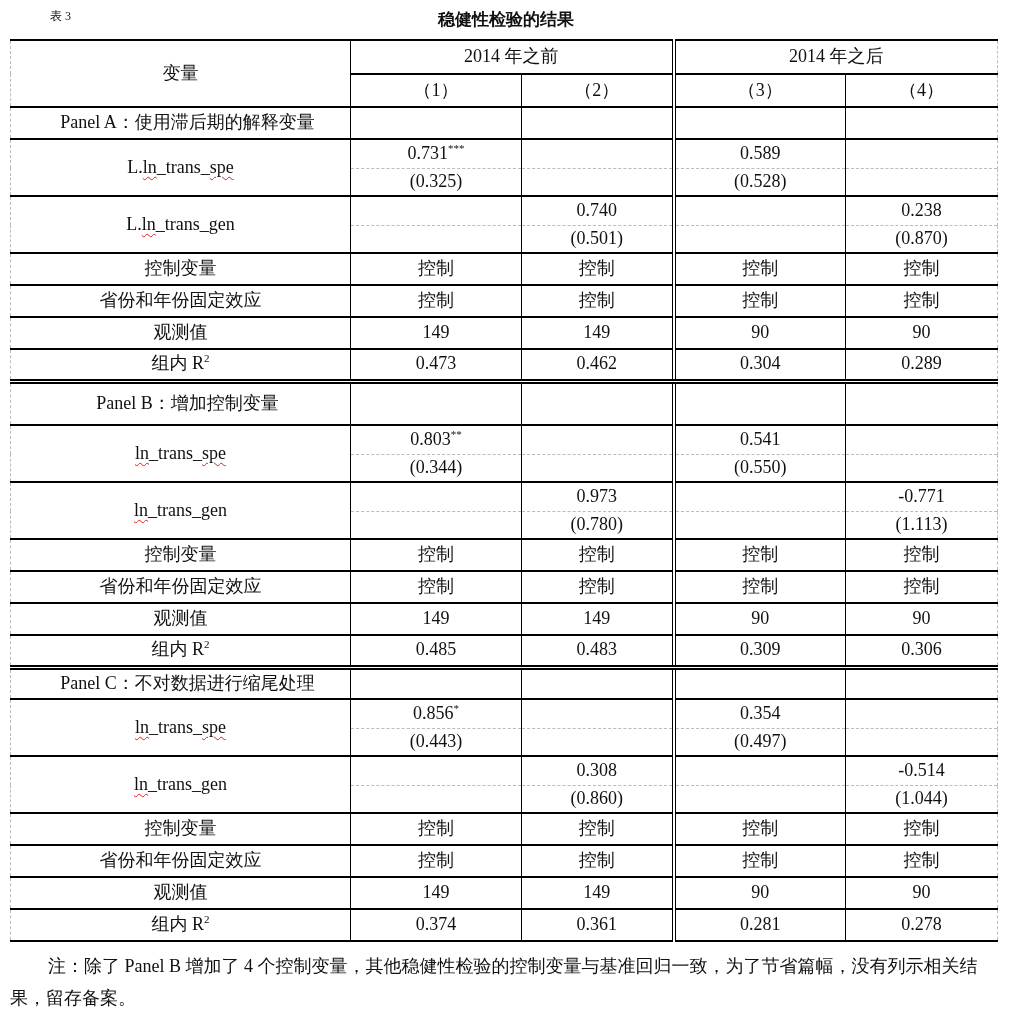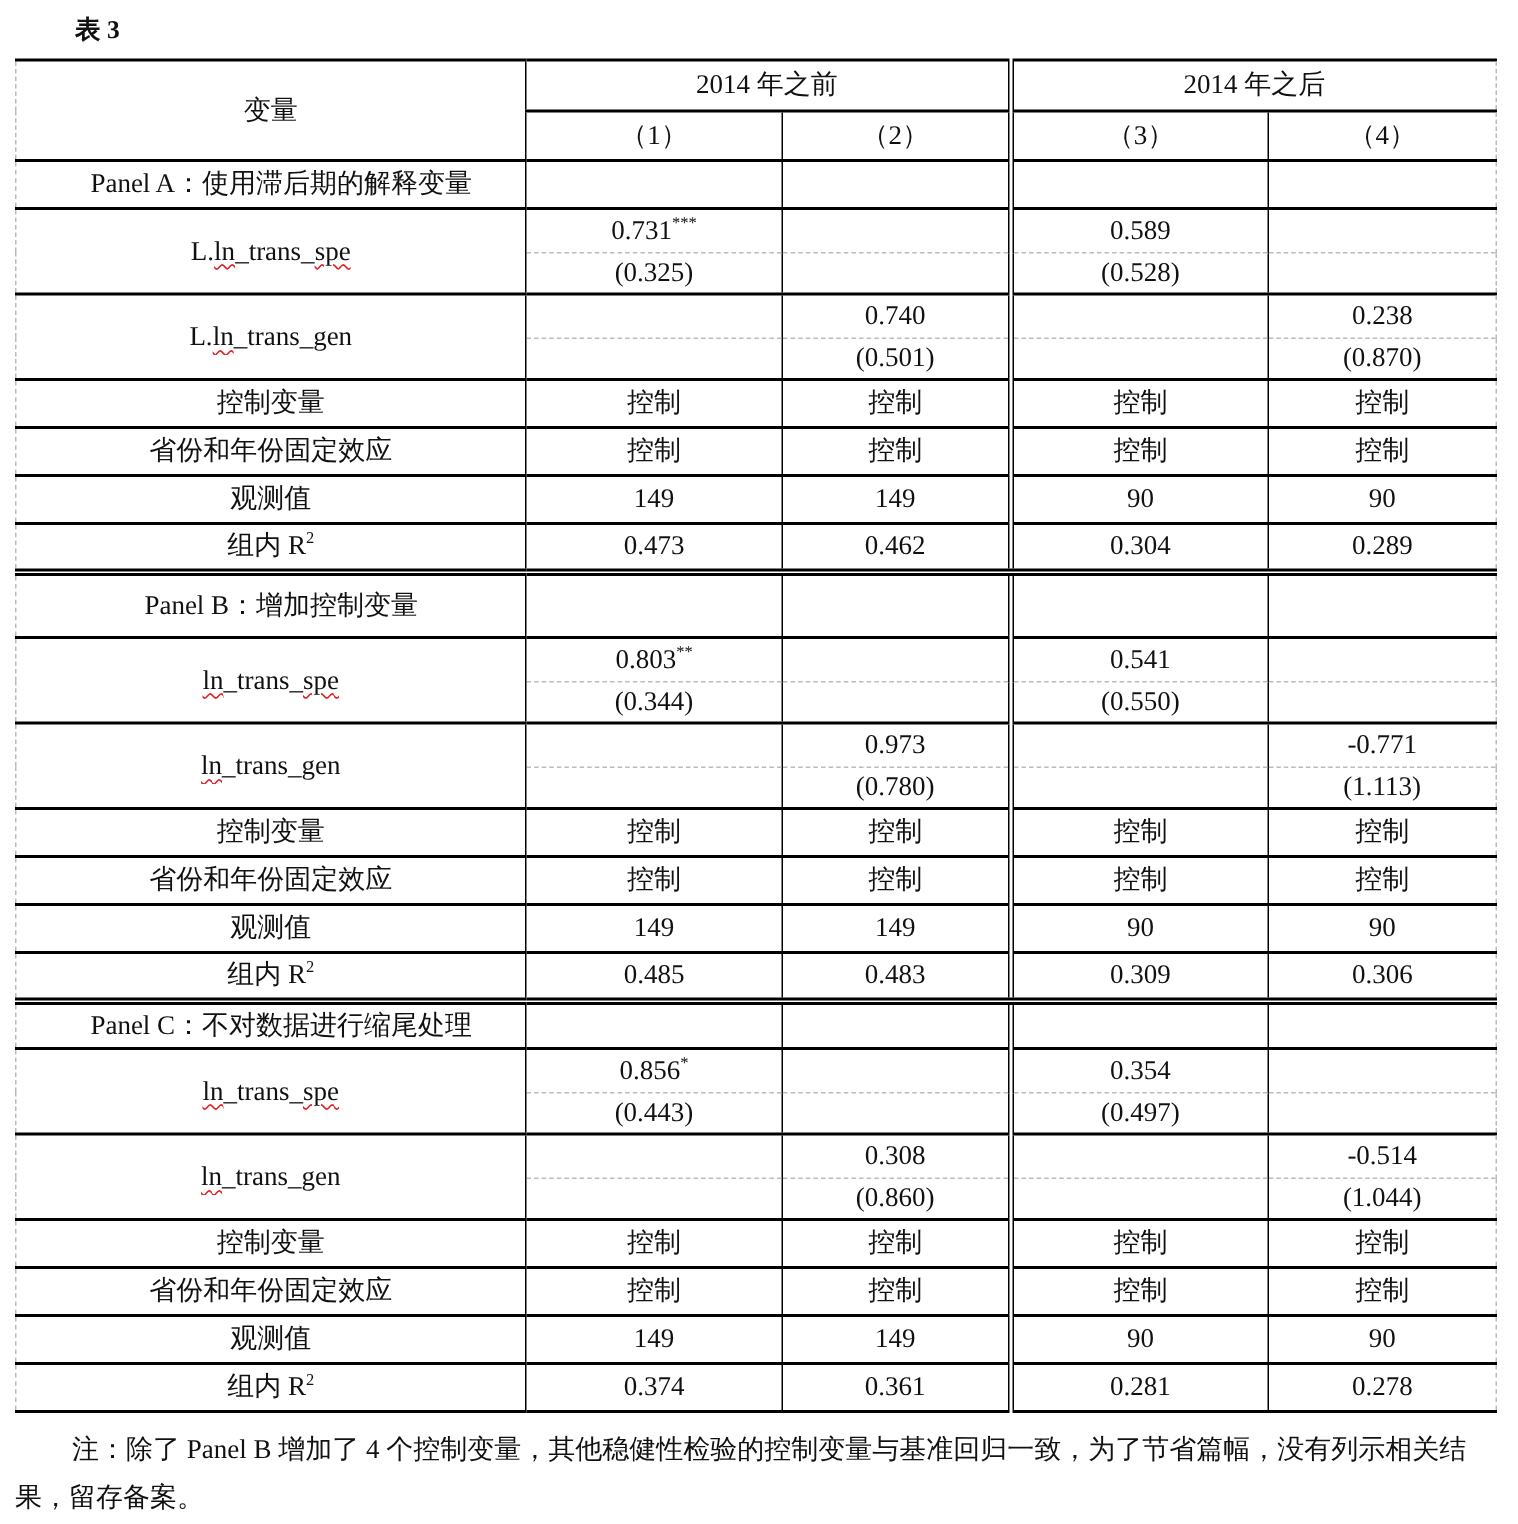--- a/index.html
+++ b/index.html
@@ -4,21 +4,21 @@
 <style>
   html, body { margin: 0; padding: 0; background: #ffffff; }
   body {
     width: 1012px; height: 1016px; overflow: hidden; position: relative;
     font-family: "Liberation Serif", "DejaVu Serif", serif; color: #111;
   }
   .caption {
     position: absolute; top: 8px; left: 0; width: 1012px; height: 26px;
   }
   .caption .num {
-    position: absolute; left: 50px; top: 0; font-size: 17px; font-weight: bold;
+    position: absolute; left: 50px; top: 0; font-size: 12px; font-weight: normal;
   }
   .caption .title {
     position: absolute; left: 0; width: 1012px; top: 0; text-align: center;
     font-size: 17px; font-weight: bold;
   }
   table.results {
     position: absolute; top: 39px; left: 10px; width: 987px;
     border-collapse: collapse; table-layout: fixed;
     font-size: 18px;
   }
@@ -47,20 +47,21 @@
   .note {
     position: absolute; left: 10px; top: 950px; width: 995px;
     font-size: 18px; line-height: 32px; text-indent: 38px;
   }
 </style>
 </head>
 <body>
 
 <div class="caption">
   <span class="num">表 3</span>
+  <span class="title">稳健性检验的结果</span>
 </div>
 
 <table class="results">
   <colgroup>
       <col class="c0">
       <col class="c1">
       <col class="c2">
       <col class="c3">
       <col class="c4">
     </colgroup>

